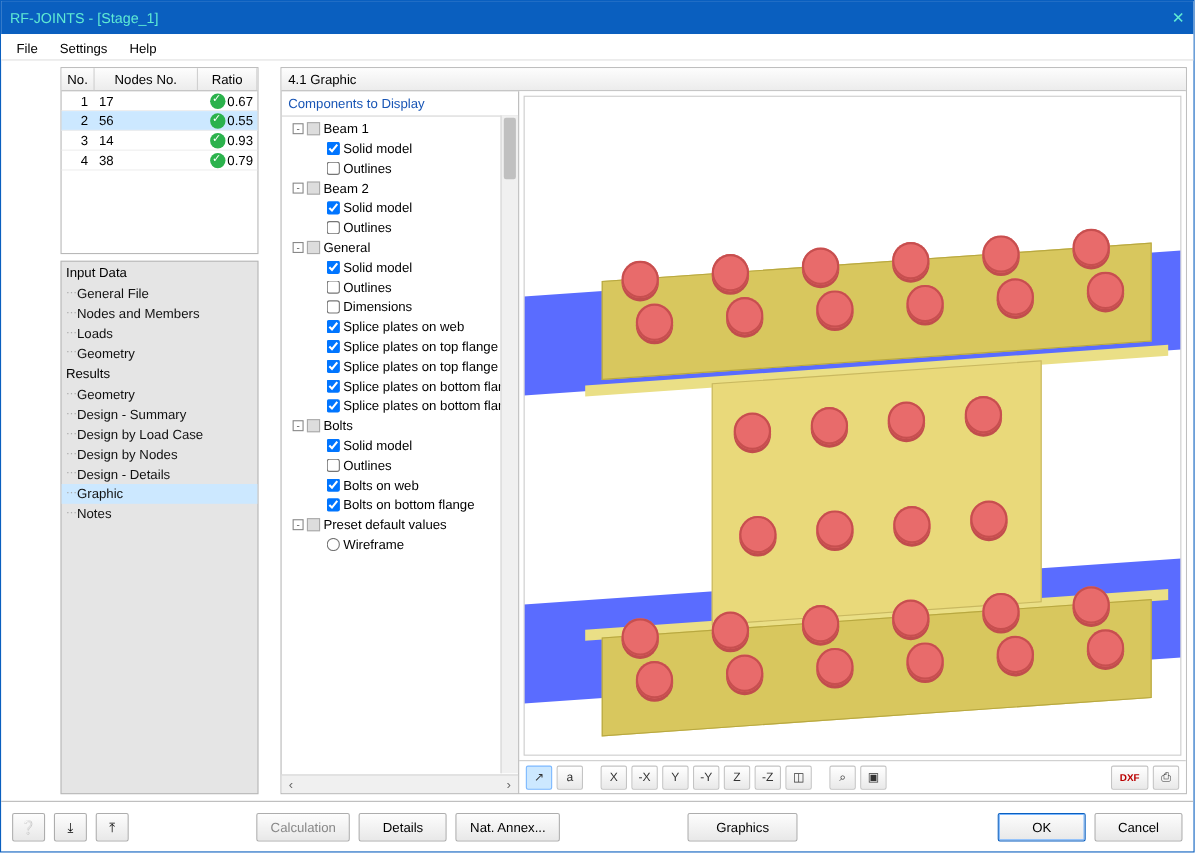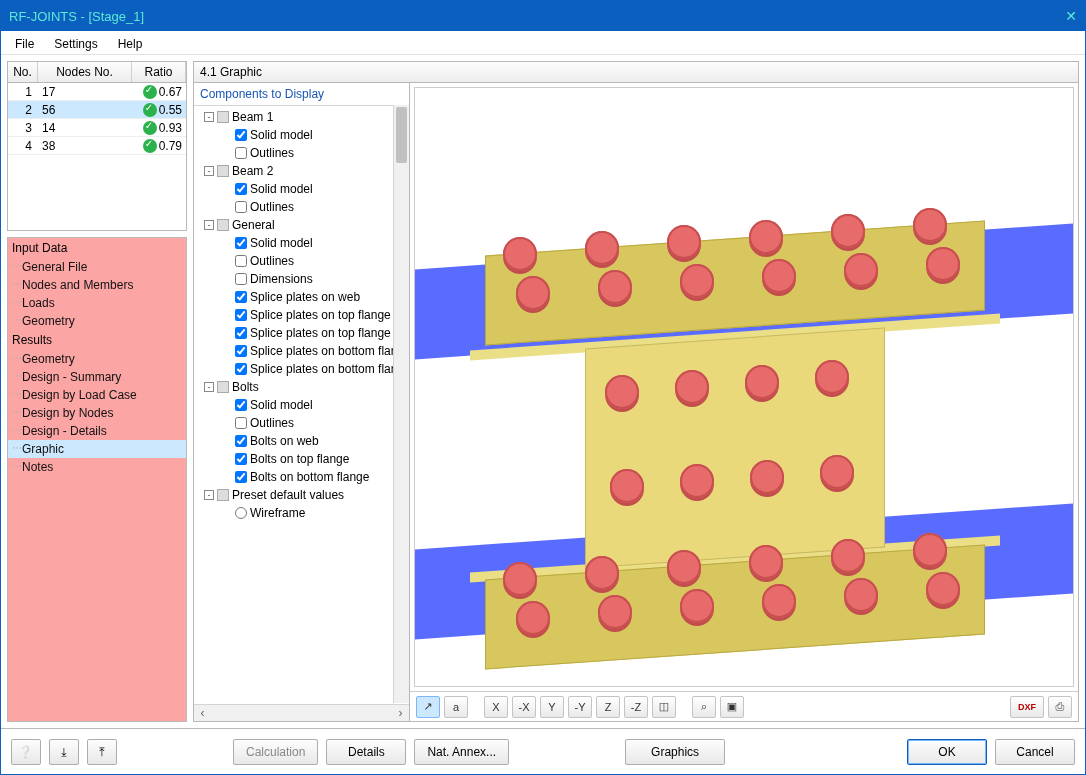--- a/index.html
+++ b/index.html
@@ -2,34 +2,34 @@
 <html><head>
 <meta charset="utf-8">
 <style>
 * { box-sizing: border-box; margin: 0; padding: 0; font-family: "Segoe UI", Tahoma, sans-serif; font-size: 12px; }
 body { background: #fff; width: 1086px; height: 775px; display: flex; flex-direction: column; border: 1px solid #0a5fbf; }
 .titlebar { height: 30px; background: #0a5fbf; color: #5eead4; display: flex; align-items: center; padding: 0 8px; }
 .titlebar .title { flex: 1; font-size: 13px; }
 .titlebar .close { width: 30px; text-align: right; cursor: pointer; font-size: 14px; }
 .menubar { height: 24px; background: #fff; border-bottom: 1px solid #e0e0e0; display: flex; align-items: flex-end; padding: 0 4px; }
 .menubar .mitem { padding: 3px 10px; cursor: pointer; }
-.content { flex: 1; display: flex; gap: 6px; padding: 6px; min-height: 0; }
+.content { flex: 1; display: flex; gap: 20px; padding: 6px; min-height: 0; margin-left: 48px; }
 .leftcol { width: 180px; display: flex; flex-direction: column; gap: 6px; }
 .topgrid { border: 1px solid #b8b8b8; background: #fff; height: 170px; }
 .grid-head { display: flex; background: linear-gradient(#fdfdfd,#ececec); border-bottom: 1px solid #b8b8b8; font-size: 11px; }
 .gcol { padding: 3px 4px; border-right: 1px solid #d0d0d0; text-align: center; }
 .gc1 { width: 30px; } .gc2 { flex: 1; } .gc3 { width: 54px; }
 .grid-body .grow { display: flex; border-bottom: 1px solid #eee; align-items: center; height: 18px; cursor: pointer; }
 .grow.sel { background: #cce8ff; }
 .grow .g1 { width: 30px; text-align: right; padding-right: 6px; }
 .grow .g2 { flex: 1; text-align: left; padding-left: 4px; }
 .grow .g3 { width: 54px; display: flex; align-items: center; justify-content: flex-end; padding-right: 4px; gap: 2px; }
 .ok-ic { display:inline-block; width:14px; height:14px; border-radius:50%; background:#2bb24c; position:relative; }
 .ok-ic:after{content:"✓"; color:#fff; font-size:10px; position:absolute; top:-1px; left:2px;}
-.nav { flex:1; border:1px solid #b8b8b8; background:#fca5a5; }
+.nav { flex:1; border:1px solid #b8b8b8; background:#e5e5e5; }
 .nav-sec { font-size:12px; padding:3px 4px 3px 4px; }
 .nav-item { font-size:12px; padding:2px 4px 2px 14px; color:#111; cursor:pointer; position:relative; }
 .nav-item:before { content:"⋯"; color:#aaa; position:absolute; left:4px; top:2px; font-size:10px;}
 .nav-item.sel { background:#cce8ff;}
 .rightcol { flex:1; display:flex; flex-direction:column; border:1px solid #b8b8b8; min-width:0; }
 .rightcol > .hdr { background:linear-gradient(#fdfdfd,#ececec); border-bottom:1px solid #b8b8b8; padding:3px 6px; font-size:12px; }
 .rsplit { flex:1; display:flex; min-height:0; }
 .treepane { width:216px; border-right:1px solid #b8b8b8; display:flex; flex-direction:column; position:relative; }
 .treepane .thead { color:#1855b5; padding:4px 6px; border-bottom:1px solid #d4d4d4; font-size:12px; }
 .tree { flex:1; overflow:auto; padding:2px 0; }
@@ -239,25 +239,20 @@
             </div>
             <div class="tnode d2">
               <span class="blankexp"></span>
               <input type="checkbox" class="cb" style="">
               <span class="tlabel">Outlines</span>
             </div>
             <div class="tnode d2">
               <span class="blankexp"></span>
               <input type="checkbox" class="cb" checked="" style="">
               <span class="tlabel">Bolts on web</span>
-            </div>
-            <div class="tnode d2">
-              <span class="blankexp"></span>
-              <input type="checkbox" class="cb" checked="" style="">
-              <span class="tlabel">Bolts on top flange</span>
             </div>
             <div class="tnode d2">
               <span class="blankexp"></span>
               <input type="checkbox" class="cb" checked="" style="">
               <span class="tlabel">Bolts on bottom flange</span>
             </div>
             <div class="tnode d1">
               <span class="expand">-</span>
               <span style="width:12px;height:12px;background:#ddd;border:1px solid #aaa;display:inline-block"></span>
               <span class="tlabel">Preset default values</span>

